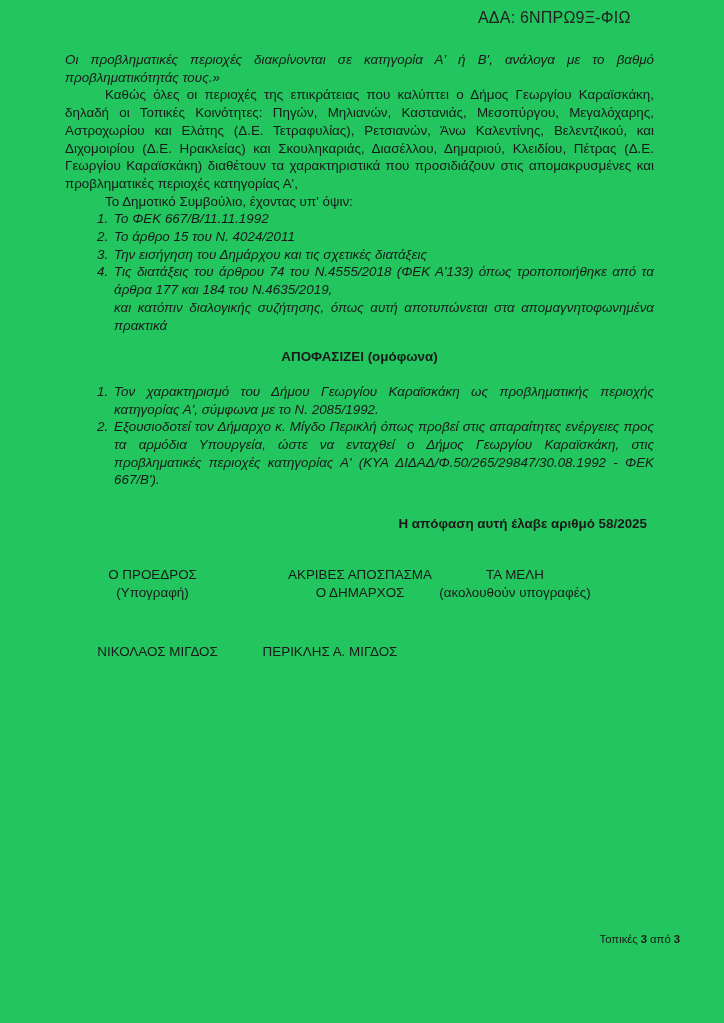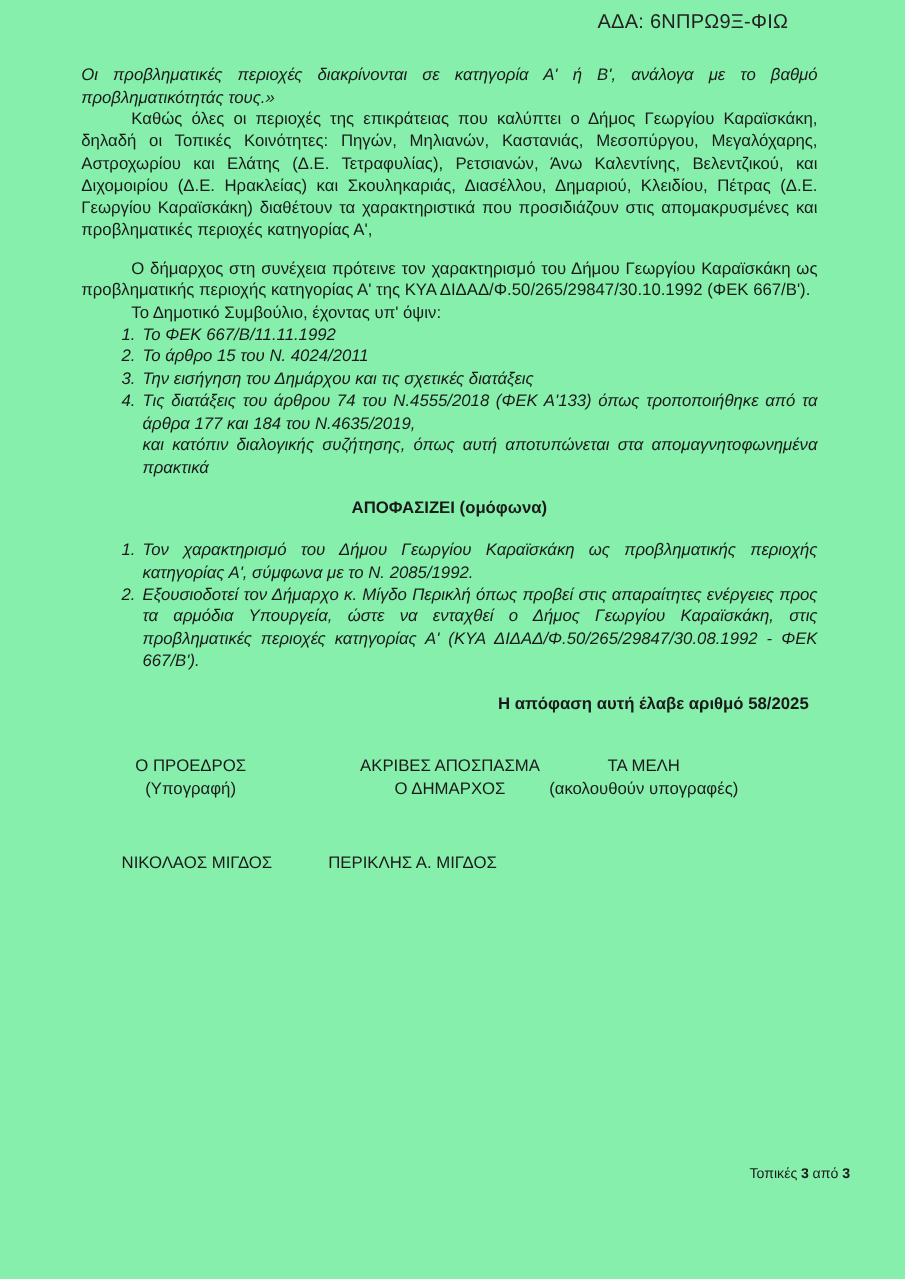--- a/index.html
+++ b/index.html
@@ -3,21 +3,21 @@
 <meta charset="utf-8">
 <style>
   * { margin: 0; padding: 0; box-sizing: border-box; }
   html, body { background: #ffffff; }
   body { font-family: "Liberation Sans", sans-serif; }
 
   .page {
     position: relative;
     width: 724px;
     height: 1023px;
-    background: #86efac;
+    background: #22c55e;
     overflow: hidden;
     color: #1a1a1a;
   }
 
   .ada {
     position: absolute;
     top: 9px;
     left: 478px;
     font-size: 16px;
     letter-spacing: 0.2px;
@@ -66,21 +66,21 @@
   .decision-heading {
     text-align: center;
     font-weight: bold;
     margin-top: 14px;
     margin-bottom: 17px;
   }
 
   .decision-number {
     text-align: right;
     font-weight: bold;
-    margin-top: 16px;
+    margin-top: 26px;
     padding-right: 7px;
   }
 
   .signatures {
     position: relative;
     height: 36px;
     margin-top: 33px;
   }
   .sig-col {
     position: absolute;
@@ -123,21 +123,20 @@
 <div class="page">
 
   <div class="ada">ΑΔΑ: 6ΝΠΡΩ9Ξ-ΦΙΩ</div>
 
   <div class="content">
 
     <p class="quote-para">Οι προβληματικές περιοχές διακρίνονται σε κατηγορία Α' ή Β', ανάλογα με το βαθμό προβληματικότητάς τους.»</p>
 
     <p class="context-para">Καθώς όλες οι περιοχές της επικράτειας που καλύπτει ο Δήμος Γεωργίου Καραϊσκάκη, δηλαδή οι Τοπικές Κοινότητες: Πηγών, Μηλιανών, Καστανιάς, Μεσοπύργου, Μεγαλόχαρης, Αστροχωρίου και Ελάτης (Δ.Ε. Τετραφυλίας), Ρετσιανών, Άνω Καλεντίνης, Βελεντζικού, και Διχομοιρίου (Δ.Ε. Ηρακλείας) και Σκουληκαριάς, Διασέλλου, Δημαριού, Κλειδίου, Πέτρας (Δ.Ε. Γεωργίου Καραϊσκάκη) διαθέτουν τα χαρακτηριστικά που προσιδιάζουν στις απομακρυσμένες και προβληματικές περιοχές κατηγορίας Α',</p>
 
-    <p class="mayor-para">Ο δήμαρχος στη συνέχεια πρότεινε τον χαρακτηρισμό του Δήμου Γεωργίου Καραϊσκάκη ως προβληματικής περιοχής κατηγορίας Α' της ΚΥΑ ΔΙΔΑΔ/Φ.50/265/29847/30.10.1992 (ΦΕΚ 667/Β').</p>
 
     <div class="council-intro">Το Δημοτικό Συμβούλιο, έχοντας υπ' όψιν:</div>
 
     <ol class="doc-list">
       <li>Το ΦΕΚ 667/Β/11.11.1992</li>
       <li>Το άρθρο 15 του Ν. 4024/2011</li>
       <li>Την εισήγηση του Δημάρχου και τις σχετικές διατάξεις</li>
       <li>
         <div>Τις διατάξεις του άρθρου 74 του Ν.4555/2018 (ΦΕΚ Α'133) όπως τροποποιήθηκε από τα άρθρα 177 και 184 του Ν.4635/2019,</div>
         <div>και κατόπιν διαλογικής συζήτησης, όπως αυτή αποτυπώνεται στα απομαγνητοφωνημένα πρακτικά</div>

